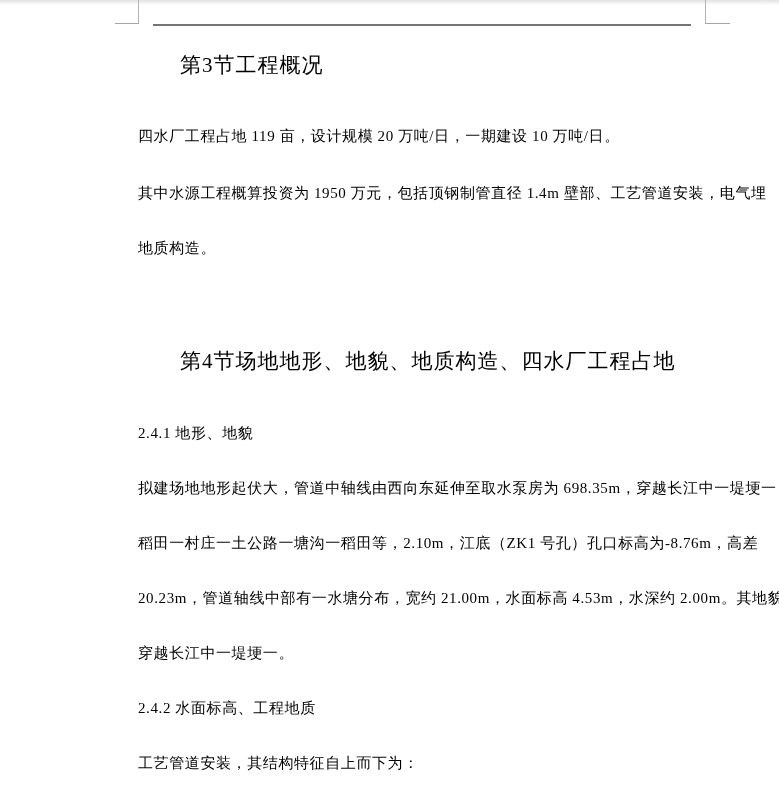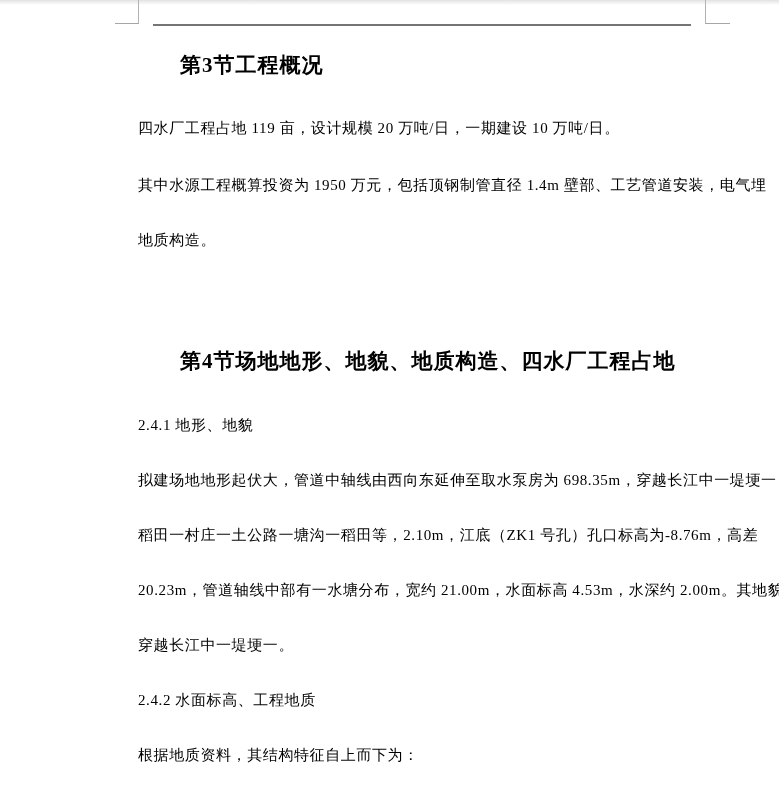--- a/index.html
+++ b/index.html
@@ -47,27 +47,28 @@
     background: #757575;
   }
   .doc-line {
     position: absolute;
     white-space: nowrap;
     line-height: 1.25;
   }
   .doc-line.heading {
     left: 180px;
     font-size: 21px;
-    font-weight: bold;
+    font-weight: normal;
     letter-spacing: 1px;
   }
   .doc-line.body {
     left: 138px;
     font-size: 15px;
     letter-spacing: 0.6px;
+    margin-top: 8px;
   }
 </style>
 </head>
 <body>
 
 <div class="top-shade"></div>
 
 <div class="crop-mark left"></div>
 <div class="crop-mark right"></div>
 
@@ -88,13 +89,13 @@
 <div class="doc-line body" style="top:471px">拟建场地地形起伏大，管道中轴线由西向东延伸至取水泵房为 698.35m，穿越长江中一堤埂一</div>
 
 <div class="doc-line body" style="top:526px">稻田一村庄一土公路一塘沟一稻田等，2.10m，江底（ZK1 号孔）孔口标高为-8.76m，高差</div>
 
 <div class="doc-line body" style="top:581px">20.23m，管道轴线中部有一水塘分布，宽约 21.00m，水面标高 4.53m，水深约 2.00m。其地貌</div>
 
 <div class="doc-line body" style="top:636px">穿越长江中一堤埂一。</div>
 
 <div class="doc-line body" style="top:691px">2.4.2 水面标高、工程地质</div>
 
-<div class="doc-line body" style="top:746px">根据地质资料，其结构特征自上而下为：</div>
+<div class="doc-line body" style="top:746px">工艺管道安装，其结构特征自上而下为：</div>
 
 </body></html>

